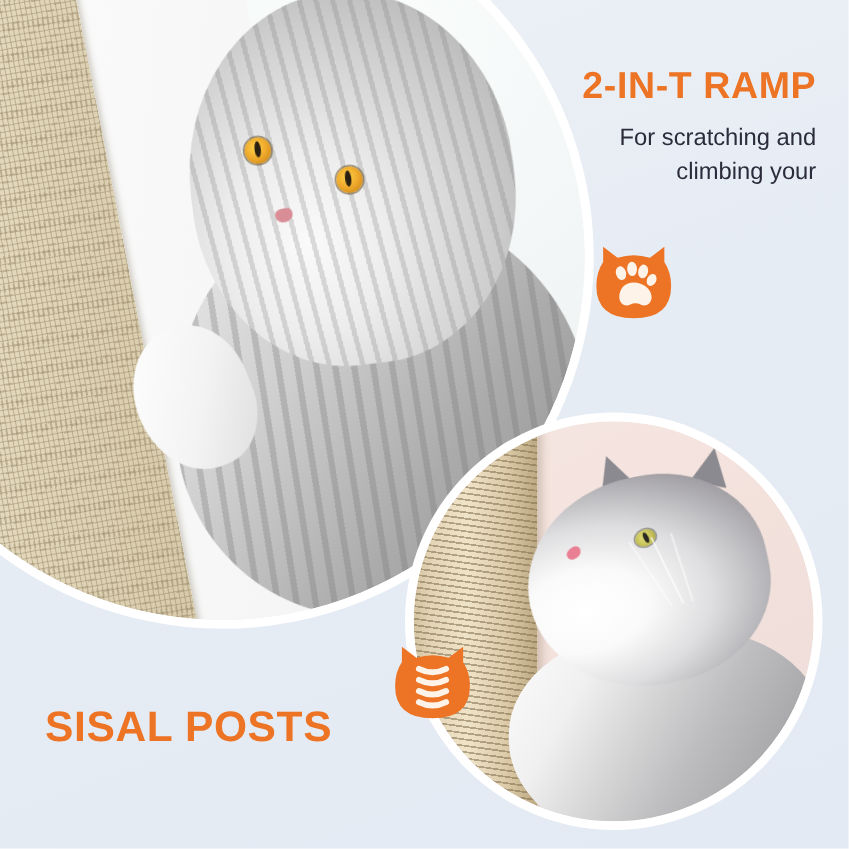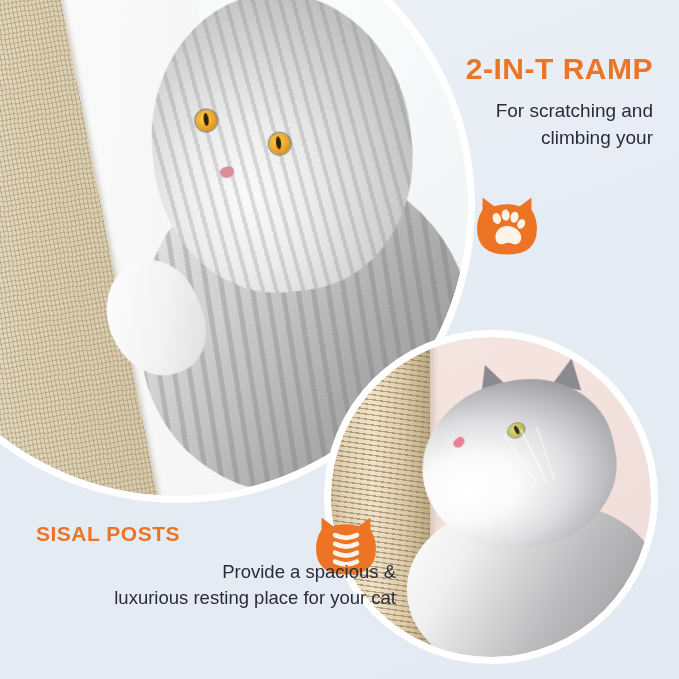--- a/index.html
+++ b/index.html
@@ -290,21 +290,21 @@
 
   .headline {
     margin: 0;
     font-size: 30px;
     font-weight: bold;
     letter-spacing: .5px;
     color: #ec7424;
     line-height: 1.1;
     white-space: nowrap;
   }
-  #block-sisal .headline { font-size: 21px; }
+  #block-sisal .headline { font-size: 34px; margin-top: 42px; }
 
   .subtext {
     margin: 13px 0 0 0;
     font-size: 19px;
     line-height: 1.42;
     color: #2b2c3b;
     text-align: right;
   }
   #block-sisal .subtext { margin-top: 14px; font-size: 18.5px; }
 </style>
@@ -385,19 +385,15 @@
   <div class="text-block" id="block-ramp">
     <h2 class="headline">2-IN-T RAMP</h2>
     <p class="subtext">
       <span>For scratching and</span><br>
       <span>climbing your</span>
     </p>
   </div>
 
   <div class="text-block" id="block-sisal">
     <h2 class="headline">SISAL POSTS</h2>
-    <p class="subtext">
-      <span>Provide a spacious &amp;</span><br>
-      <span>luxurious resting place for your cat</span>
-    </p>
   </div>
 
 </div>
 
 </body></html>

